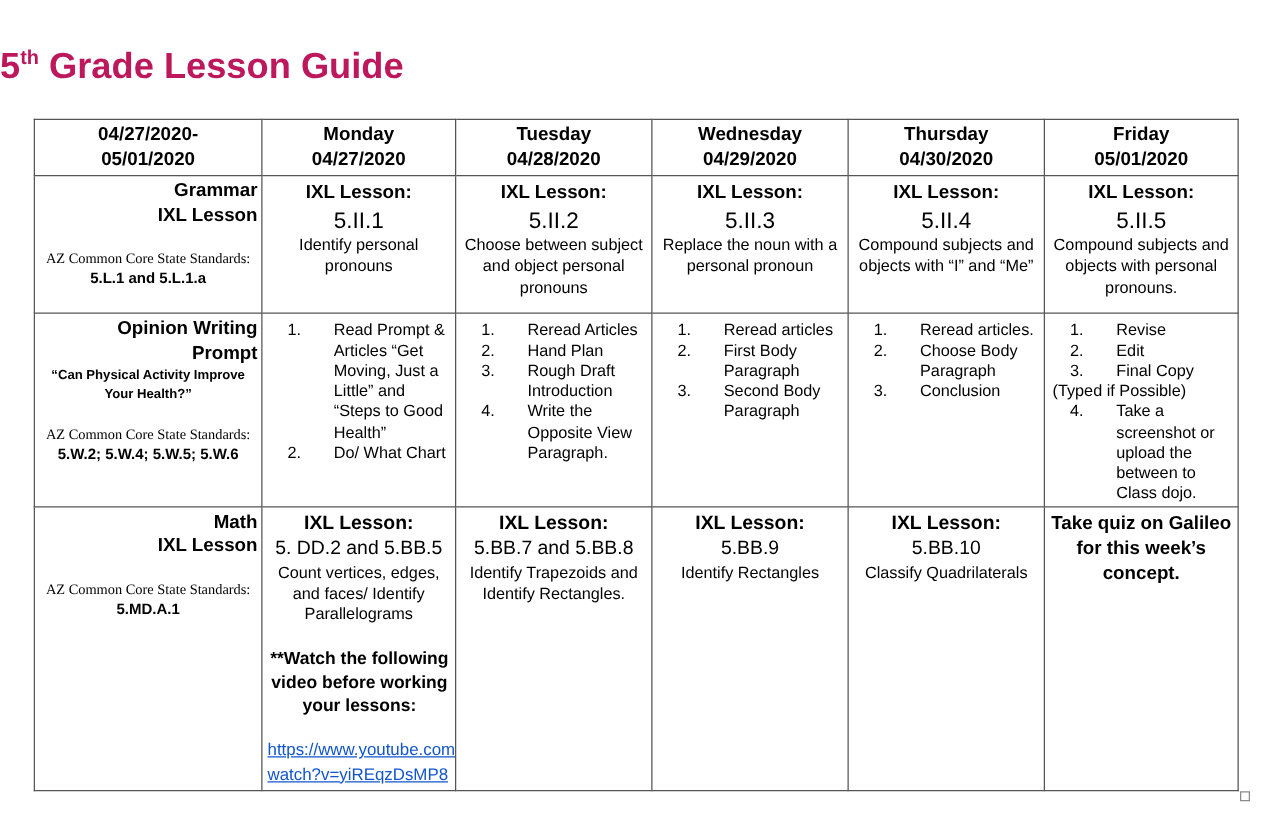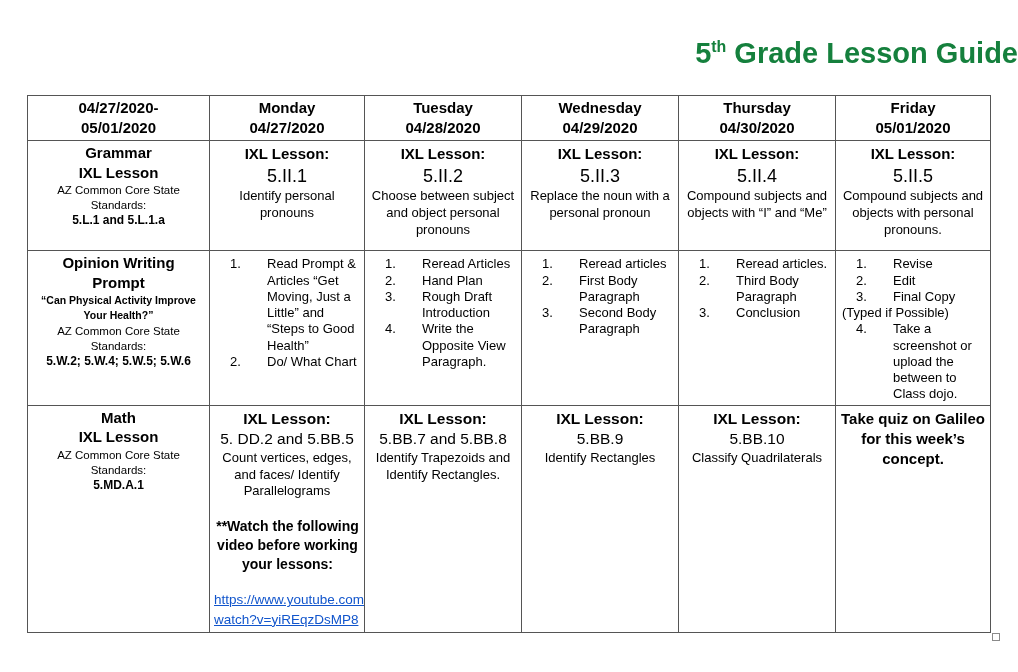--- a/index.html
+++ b/index.html
@@ -1,38 +1,38 @@
 <!DOCTYPE html>
 <html><head>
 <meta charset="utf-8">
 <style>
   html,body { margin:0; padding:0; }
   body {
     width:1018px; height:672px; background:#ffffff; color:#000;
     font-family:"Liberation Sans", sans-serif; position:relative; overflow:hidden;
   }
   .title {
-    margin:38px 0 0 0; text-align:right; font-size:29px; line-height:1.1;
-    font-weight:bold; color:#15803d;
+    margin:38px 0 0 0; text-align:left; font-size:29px; line-height:1.1;
+    font-weight:bold; color:#be185d;
   }
   .title sup { font-size:0.55em; vertical-align:super; }
   table.guide {
     border-collapse:collapse; table-layout:fixed;
     margin:25px 0 0 27px; width:963px;
   }
   td, th { border:1px solid #555555; vertical-align:top; padding:2px 3px; overflow:hidden; }
   th { font-size:15px; font-weight:bold; line-height:1.35; text-align:center; vertical-align:middle; }
   tr.header-row  { height:45px;margin-top:35px; }
   tr.grammar-row { height:110px; }
   tr.writing-row { height:151px; }
   tr.math-row    { height:227px; }
   .center-cell { text-align:center; }
-  .subj-title { font-size:15px; font-weight:bold; line-height:1.3; }
+  .subj-title { font-size:15px; font-weight:bold; line-height:1.3;text-align:right; }
   .prompt-quote { font-size:10.5px; font-weight:bold; line-height:1.4; margin-top:1px; }
-  .standards-label { font-size:11.5px; line-height:1.3; margin-top:1px; }
+  .standards-label { font-size:11.5px; line-height:1.3; margin-top:18px;font-family:Liberation Serif, serif; }
   .standards { font-size:12px; font-weight:bold; line-height:1.3; }
   .lesson-heading { font-size:15px; font-weight:bold; line-height:1.3; margin-top:1px; }
   .lesson-code { font-size:18px; line-height:1.35; }
   .lesson-desc { font-size:13px; line-height:1.3; }
   tr.math-row .lesson-heading, tr.math-row .lesson-code { font-size:15.5px; }
   .tasks-cell { text-align:left; padding-top:5px; }
   .task-item { display:flex; font-size:13px; line-height:1.25; padding-left:17px; }
   .task-num { flex:0 0 37px; width:37px; }
   .task-text { flex:1; padding-right:2px; }
   .task-flat { font-size:13px; line-height:1.25; padding-left:3px; }
@@ -174,21 +174,21 @@
             <span class="task-text">Second Body Paragraph</span>
           </div>
     </td>
     <td class="tasks-cell">
       <div class="task-item">
             <span class="task-num">1.</span>
             <span class="task-text">Reread articles.</span>
           </div>
       <div class="task-item">
             <span class="task-num">2.</span>
-            <span class="task-text">Third Body Paragraph</span>
+            <span class="task-text">Choose Body Paragraph</span>
           </div>
       <div class="task-item">
             <span class="task-num">3.</span>
             <span class="task-text">Conclusion</span>
           </div>
     </td>
     <td class="tasks-cell">
       <div class="task-item">
             <span class="task-num">1.</span>
             <span class="task-text">Revise</span>

